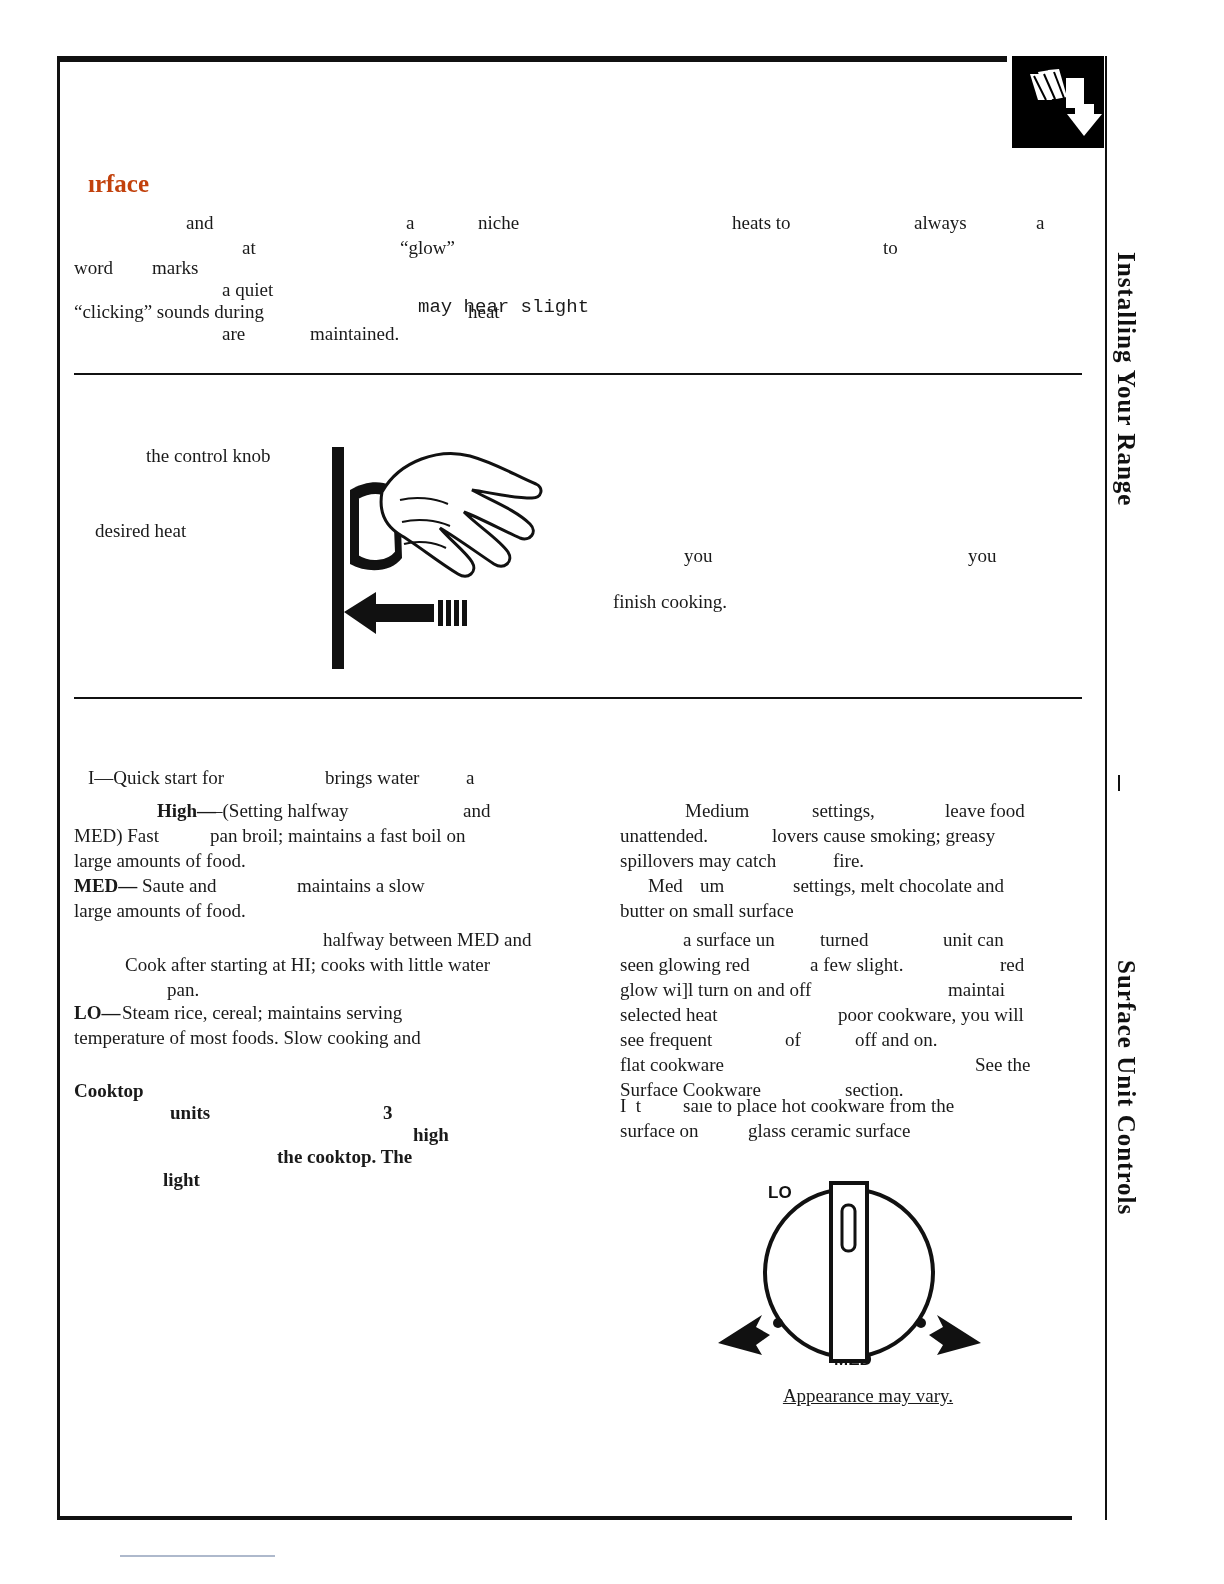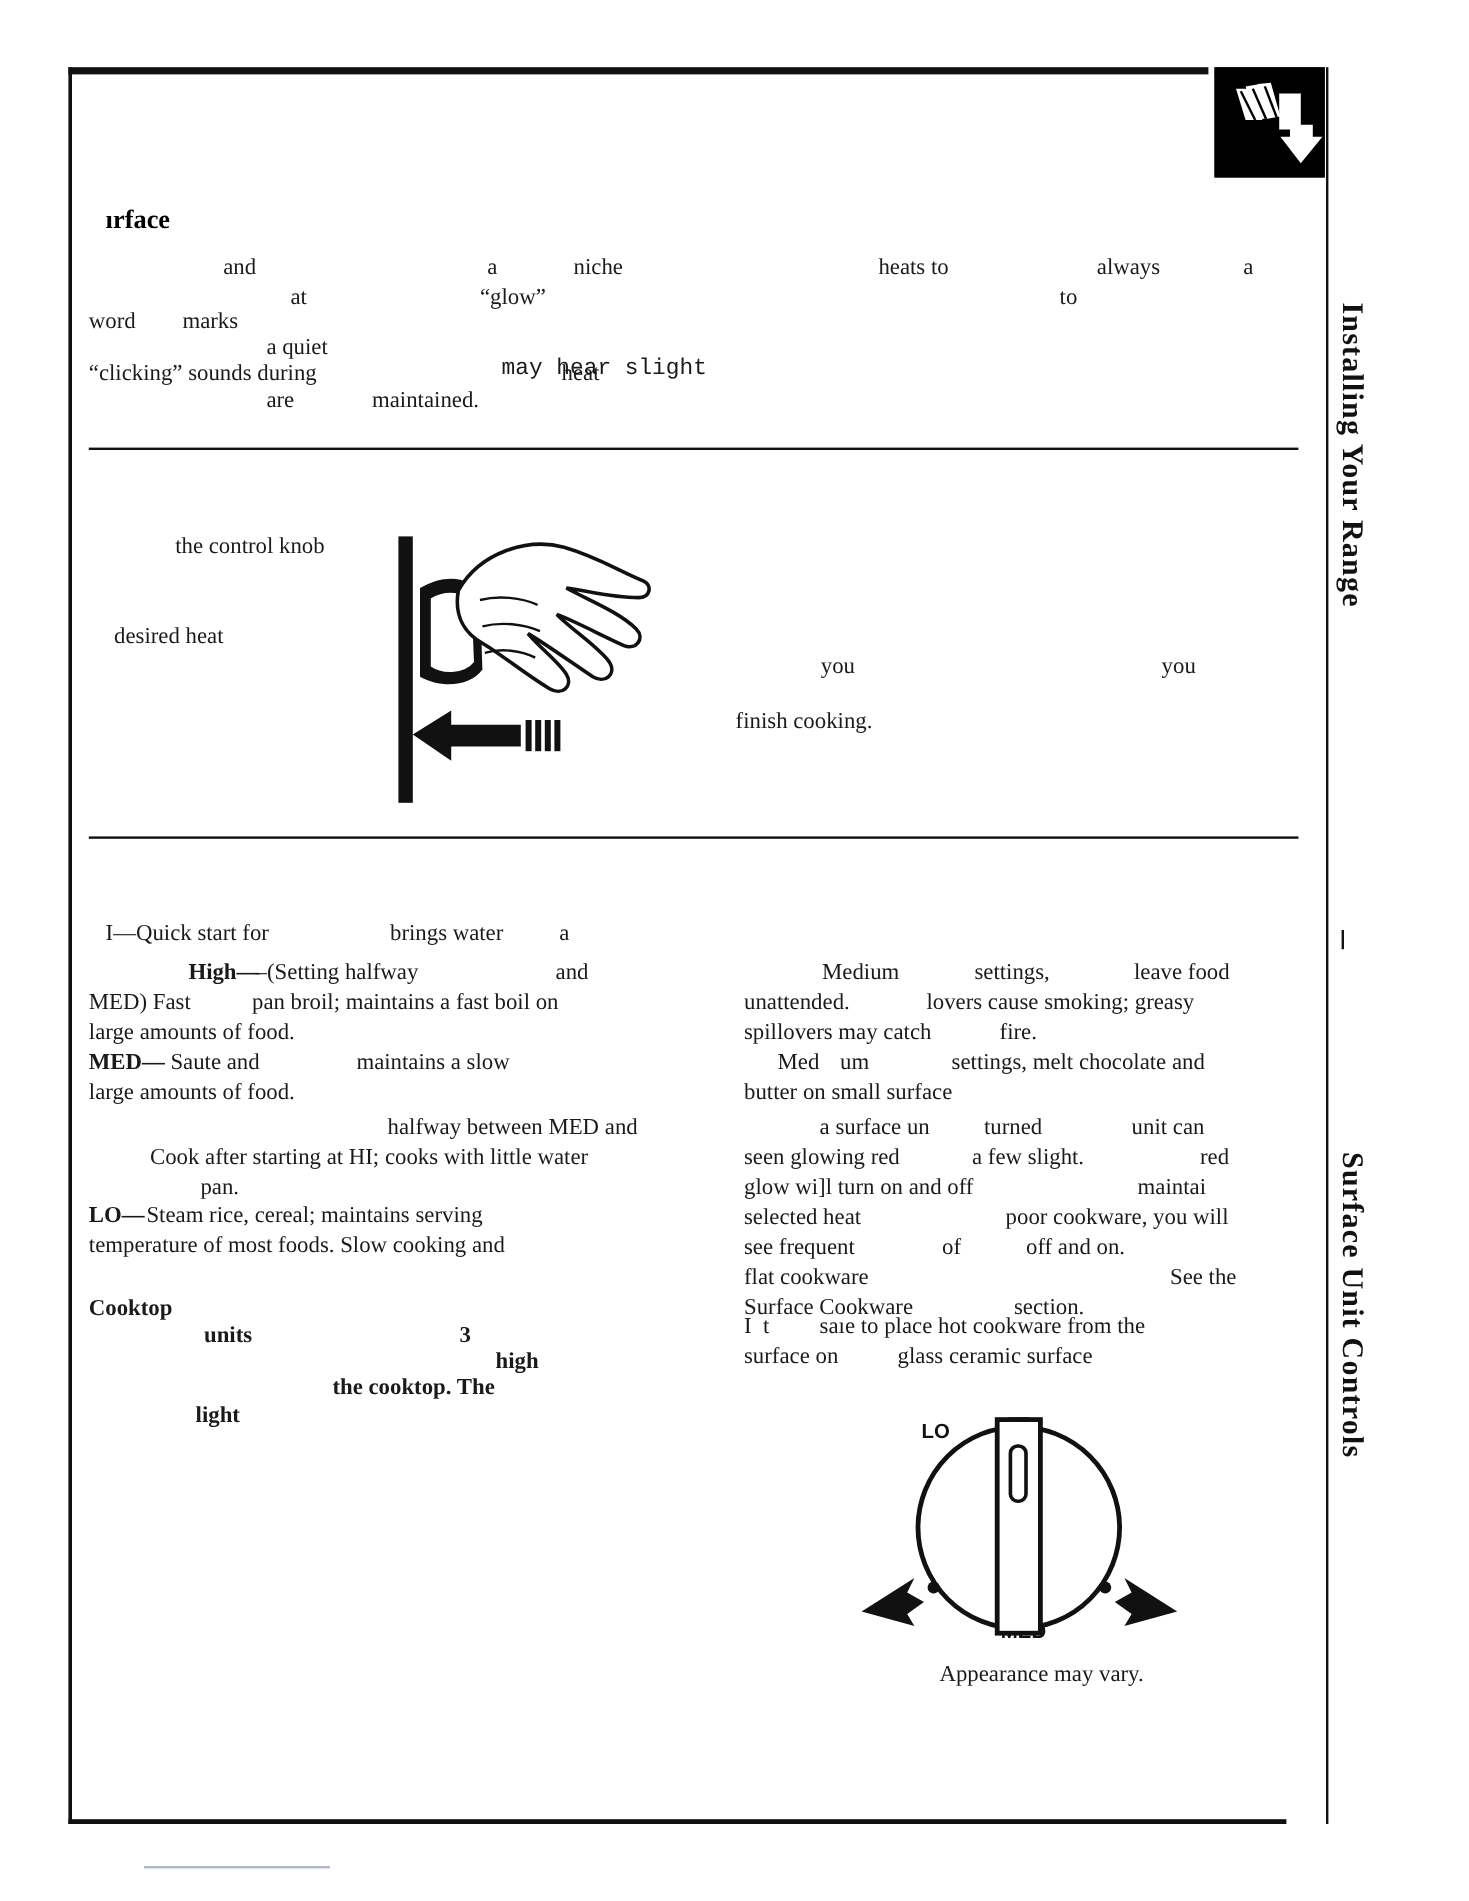--- a/index.html
+++ b/index.html
@@ -101,23 +101,23 @@
     width: 2px;
     height: 16px;
     background: #111;
   }
 
   
   .heading-surface {
     position: absolute;
     left: 88px;
     top: 170px;
-    font-size: 22px;
+    font-size: 25px;
     font-weight: bold;
-    color: #000000;
+    color: #c2410c;
   }
 
   .frag {
     position: absolute;
     font-size: 19px;
     line-height: 26px;
     color: #1a1a1a;
     white-space: pre;
   }
   .frag.bold { font-weight: bold; }
@@ -148,20 +148,21 @@
     height: 230px;
   }
   .knob-caption {
     position: absolute;
     left: 703px;
     top: 1385px;
     width: 330px;
     text-align: center;
     font-size: 19px;
     color: #1a1a1a;
+    text-decoration: underline;
   }
   .knob-label {
     position: absolute;
     font-family: "Liberation Sans", sans-serif;
     font-weight: bold;
     font-size: 17px;
     color: #111;
   }
   .knob-label-lo { left: 768px; top: 1183px; }
   .knob-label-med { left: 834px; top: 1350px; }

